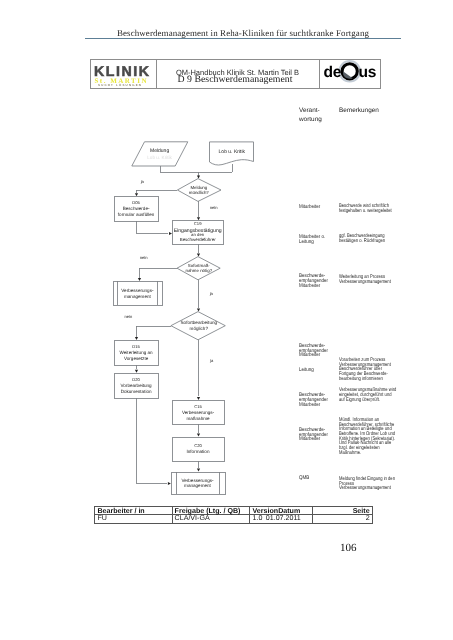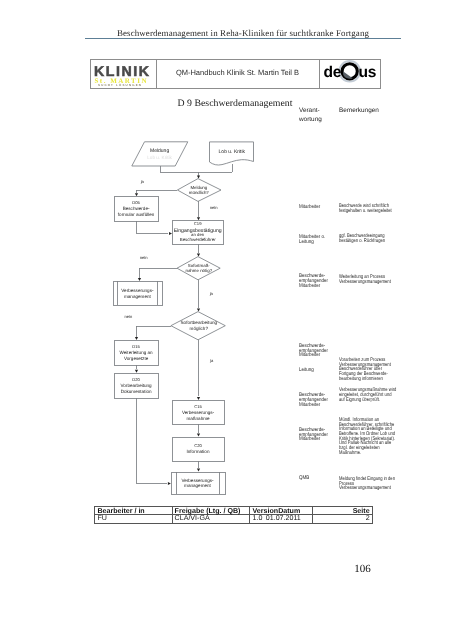--- a/index.html
+++ b/index.html
@@ -32,21 +32,21 @@
   #logo-s{position:absolute;left:0.5px;top:26.0px;width:58px;text-align:center;
       font-family:"Liberation Sans",sans-serif;font-weight:bold;font-size:2.9px;
       letter-spacing:1.2px;text-indent:1.2px;color:#8a8468;line-height:0px;}
 
   #header-center{left:156px;top:73.3px;width:163px;text-align:center;
       font-size:7.5px;color:#2b2b2b;line-height:0px;}
 
   #brand{left:320px;top:58px;width:58px;height:30px;}
 
   
-  #doc-title{left:110px;top:99px;width:250px;text-align:center;
+  #doc-title{left:110px;top:75px;width:250px;text-align:center;
       font-family:"Liberation Serif",serif;font-size:9.8px;color:#1a1a1a;line-height:10px;}
 
   
   #col-resp{left:299px;top:107.1px;width:40px;font-size:6.4px;
       line-height:8.9px;color:#1a1a1a;}
   #col-rem{left:339px;top:107.1px;width:60px;font-size:6.4px;line-height:8.9px;color:#1a1a1a;}
 
   
   #flow{left:0;top:0;}
 
@@ -58,21 +58,21 @@
 
   
   #footer-table{left:93.5px;top:505.5px;width:279px;height:18px;
       border:1px solid #555;box-sizing:border-box;}
   .ft-v{position:absolute;top:505.5px;width:1px;height:18px;background:#555;}
   #ft-hr{left:93.5px;top:514.3px;width:279px;height:1px;background:#555;}
   .ft-cell{position:absolute;font-size:7.1px;color:#141414;white-space:nowrap;line-height:0px;}
   .ft-head{font-weight:bold;}
 
   
-  #page-num{left:340px;top:563px;width:45px;text-align:center;
+  #page-num{left:340px;top:542px;width:45px;text-align:left;
       font-family:"Liberation Serif",serif;font-size:11px;color:#111;}
 </style>
 </head>
 <body>
 
 <div class="abs" id="running-head">Beschwerdemanagement in Reha-Kliniken für suchtkranke Fortgang</div>
 <div class="abs" id="head-rule"></div>
 
 <div class="abs" id="header-table"></div>
 <div class="abs" id="ht-div1"></div>

